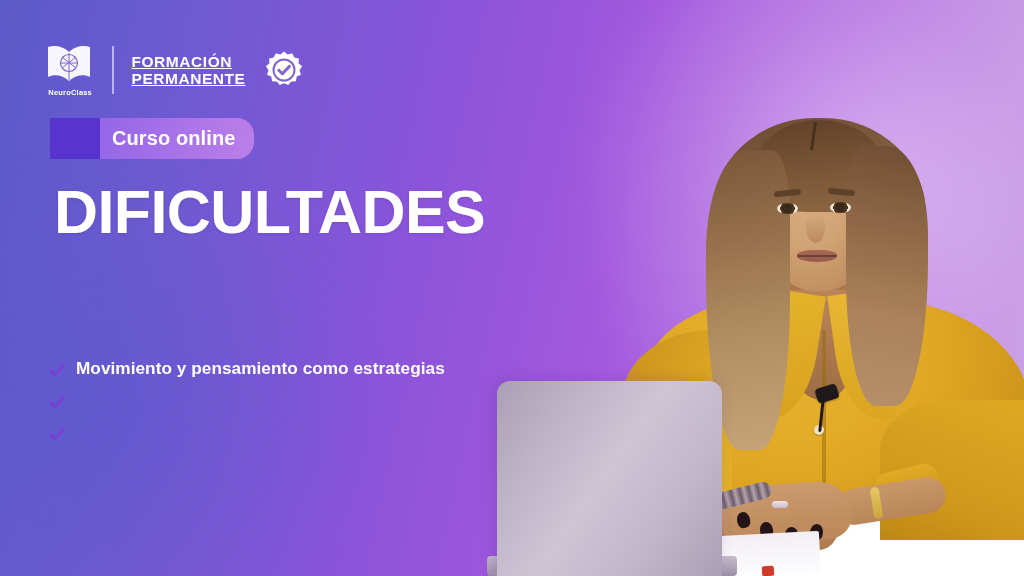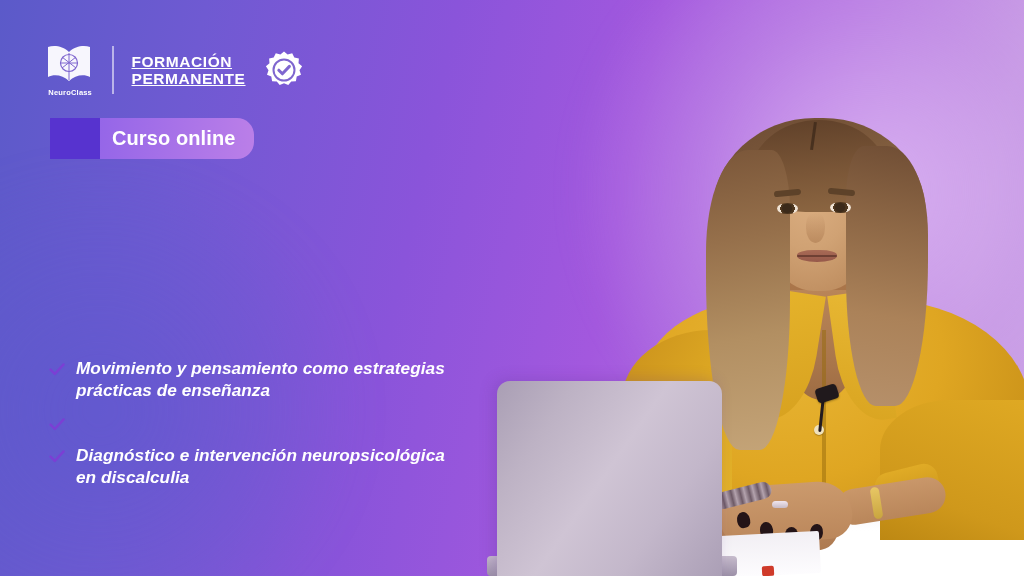--- a/index.html
+++ b/index.html
@@ -100,23 +100,22 @@
     text-shadow: 0 1px 3px rgba(70,40,130,0.18);
   }
   .title .line { display: block; white-space: nowrap; }
 
   
   .bullets {
     position: absolute; left: 48px; top: 357px;
     width: 470px;
   }
   .bullet {
-    display: flex; align-items: flex-start;
+    display: flex; align-items: center;
     margin-bottom: 11px;
-    font-style: italic;
   }
   .bullet:last-child { margin-bottom: 0; }
   .check-icon {
     flex: 0 0 auto;
     width: 18px; height: 18px;
     margin: 3px 10px 0 0;
   }
   .bullet-text {
     color: #ffffff;
     font-weight: 700;
@@ -470,50 +469,46 @@
   </div>
 
   <div class="curso-wrap">
     <div class="curso-left"></div>
     <div class="curso-right">
       <span class="label">Curso online</span>
     </div>
   </div>
 
   <h1 class="title">
+    <span class="line">DIFICULTADES</span>
   </h1>
 
   <ul class="bullets" style="list-style:none;">
 
     <li class="bullet">
       <span class="check-icon">
         <svg viewBox="0 0 18 18" width="18" height="18" aria-hidden="true">
           <path d="M2.5 9.6 L6.8 14 L15.6 4.4" fill="none" stroke="#7b3fd4" stroke-width="2.4" stroke-linecap="round" stroke-linejoin="round"></path>
         </svg>
       </span>
       <span class="bullet-text">
         <span style="display: block;">Movimiento y pensamiento como estrategias</span>
-        <span style="display: block;">prácticas de enseñanza</span>
       </span>
     </li>
 
     <li class="bullet">
       <span class="check-icon">
         <svg viewBox="0 0 18 18" width="18" height="18" aria-hidden="true">
           <path d="M2.5 9.6 L6.8 14 L15.6 4.4" fill="none" stroke="#7b3fd4" stroke-width="2.4" stroke-linecap="round" stroke-linejoin="round"></path>
         </svg>
       </span>
     </li>
 
     <li class="bullet">
       <span class="check-icon">
         <svg viewBox="0 0 18 18" width="18" height="18" aria-hidden="true">
           <path d="M2.5 9.6 L6.8 14 L15.6 4.4" fill="none" stroke="#7b3fd4" stroke-width="2.4" stroke-linecap="round" stroke-linejoin="round"></path>
         </svg>
       </span>
-      <span class="bullet-text">
-        <span style="display: block;">Diagnóstico e intervención neuropsicológica</span>
-        <span style="display: block;">en discalculia</span>
-      </span>
     </li>
   </ul>
 
 </div>
 
 </body></html>

